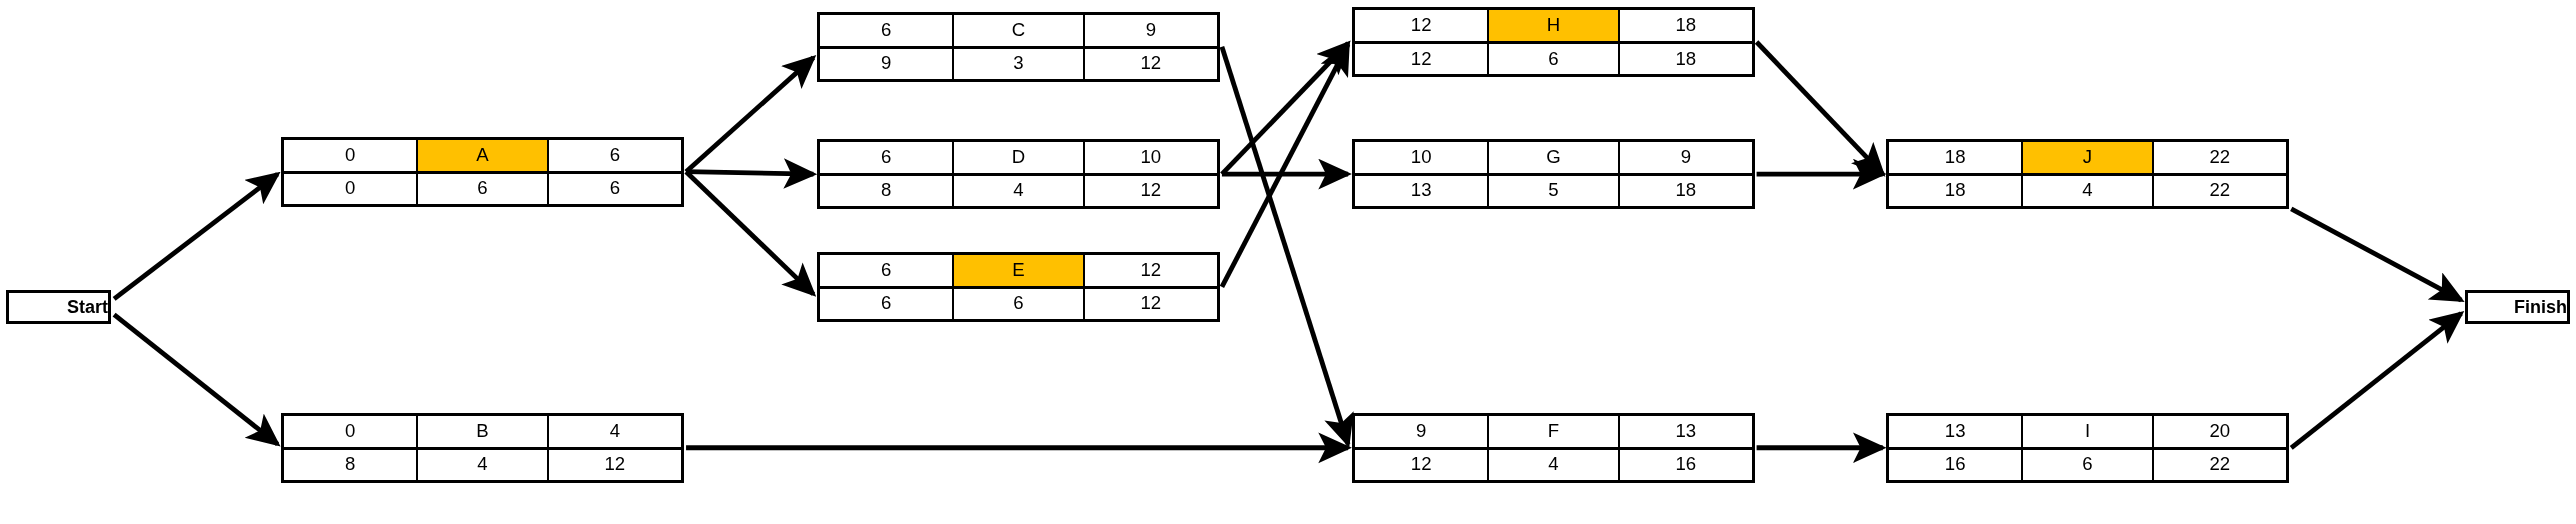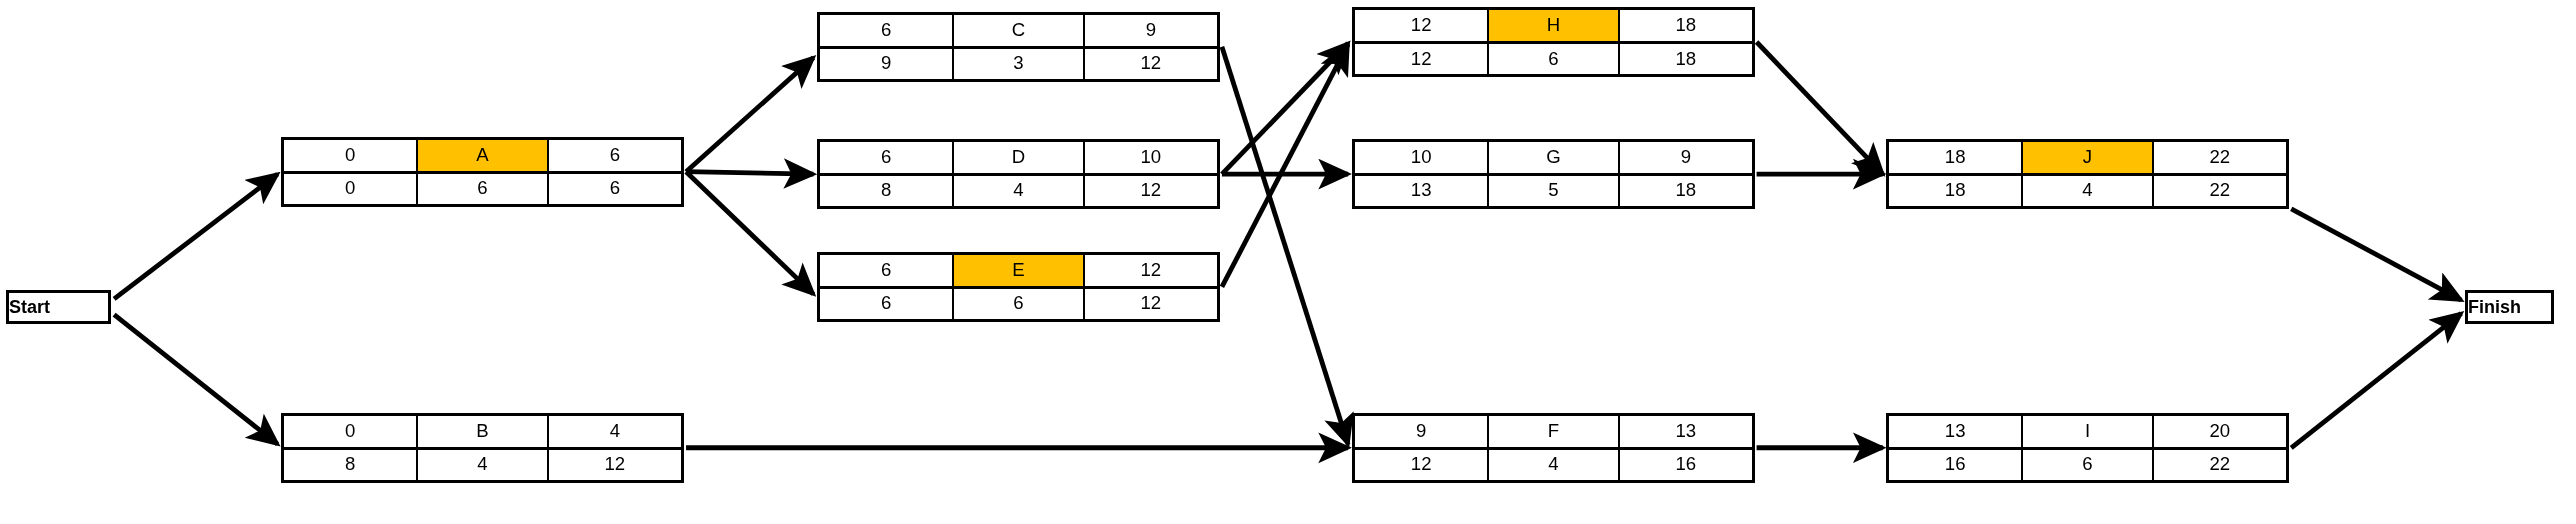--- a/index.html
+++ b/index.html
@@ -54,21 +54,21 @@
   .node .cell.critical { background: #FFC000; }
 
   
   .terminal {
     position: absolute;
     box-sizing: border-box;
     border: 3.6px solid #000;
     background: #ffffff;
     display: flex;
     align-items: center;
-    justify-content: flex-start;
+    justify-content: flex-end;
     font-size: 18px;
     font-weight: bold;
     color: #000;
     z-index: 5;
   }
 </style>
 </head>
 <body>
 
 <div id="canvas">
@@ -95,21 +95,21 @@
         <line x1="2924" y1="746" x2="3134" y2="746" marker-end="url(#arrowhead)"></line>
         <line x1="3814" y1="348" x2="4097" y2="500" marker-end="url(#arrowhead)"></line>
         <line x1="3814" y1="746" x2="4097" y2="522" marker-end="url(#arrowhead)"></line>
       </g>
   </svg>
 
   <div class="terminal" style="left: 6px; top: 290px; width: 105px; height: 34px;">
     <span>Start</span>
   </div>
 
-  <div class="terminal" style="left: 2465px; top: 290px; width: 89px; height: 34px;">
+  <div class="terminal" style="left: 2465px; top: 290px; width: 105px; height: 34px;">
     <span>Finish</span>
   </div>
 
   <div id="node-layer">
       <div class="node" style="left: 281px; top: 137px; width: 403px; height: 70px;">
         <div class="row top">
           <div class="cell">0</div>
           <div class="cell mid name-cell critical">A</div>
           <div class="cell">6</div>
         </div>

